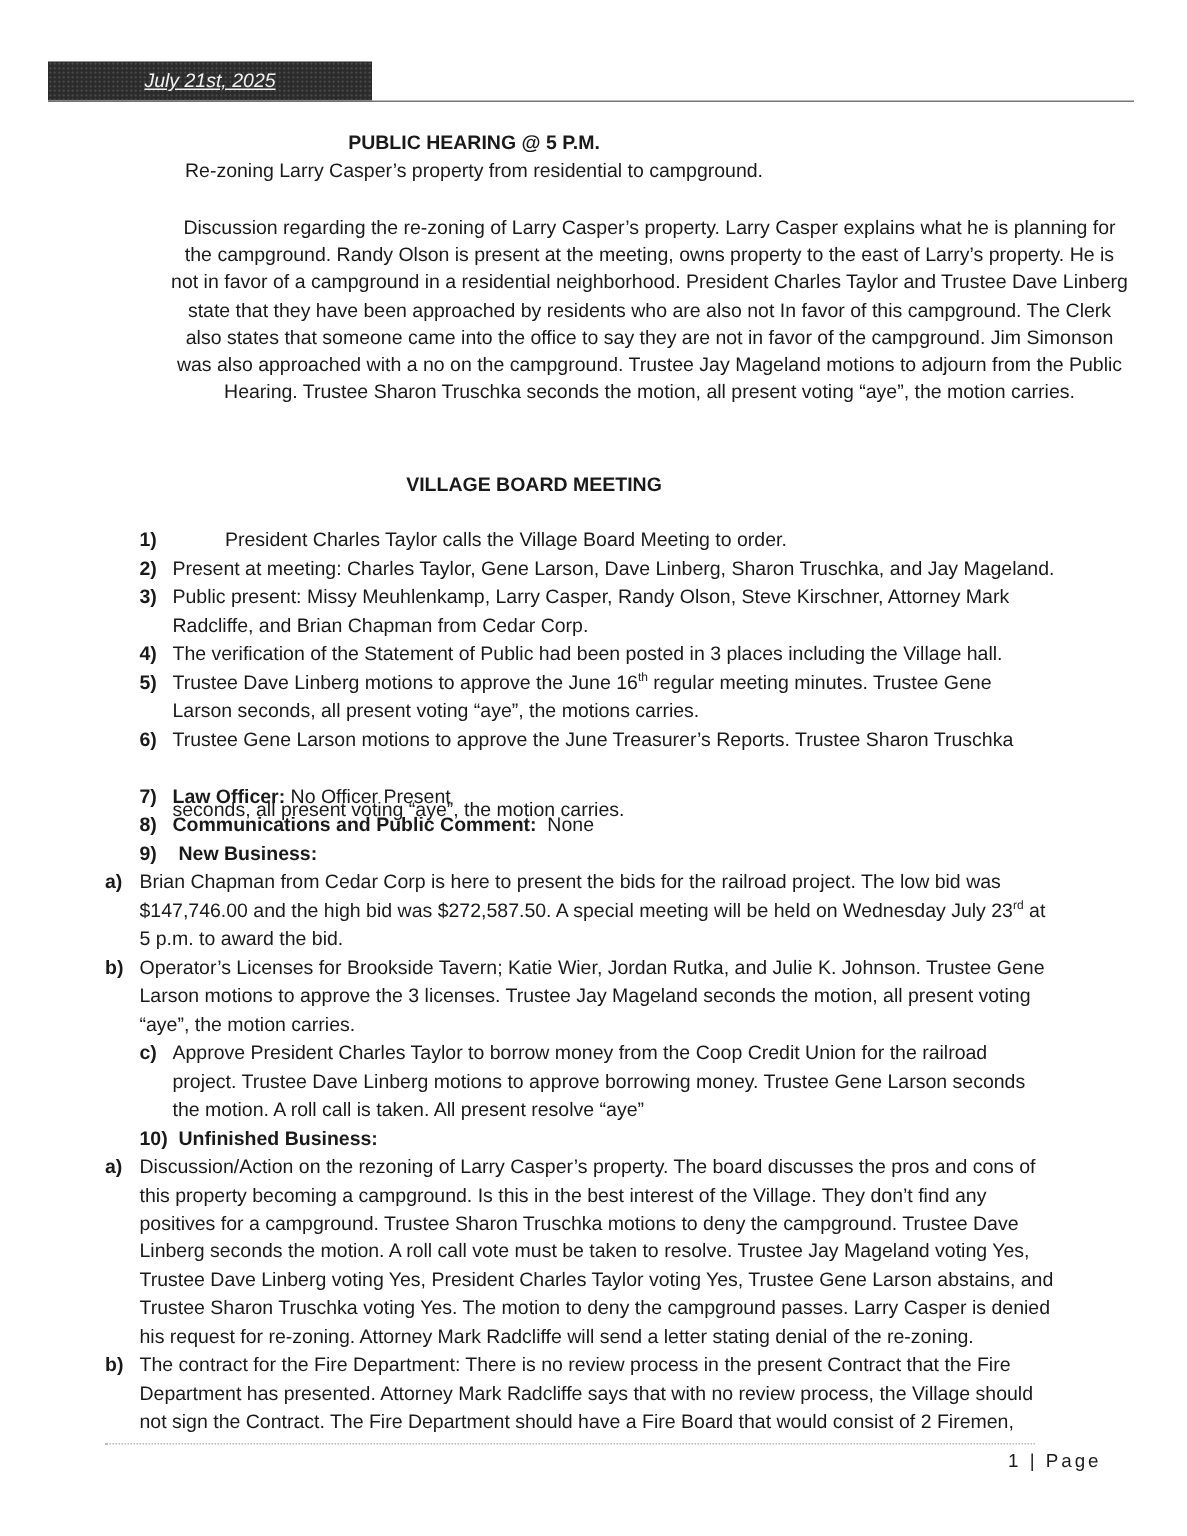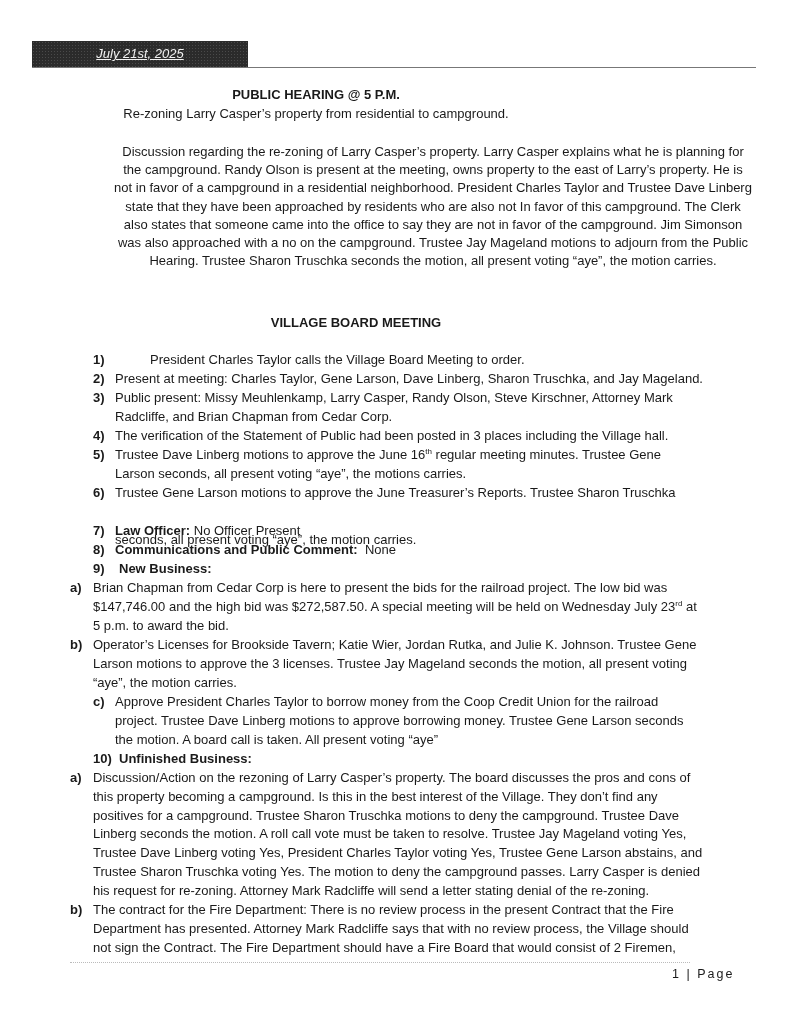--- a/index.html
+++ b/index.html
@@ -130,21 +130,21 @@
       <span class="num" style="left:70px;">b)</span>
       <span class="txt" style="left:93px; white-space:nowrap;">Operator’s Licenses for Brookside Tavern; Katie Wier, Jordan Rutka, and Julie K. Johnson.  Trustee Gene</span>
       <span class="txt" style="left:93px; top:18.8px; white-space:nowrap;">Larson motions to approve the 3 licenses.  Trustee Jay Mageland seconds the motion, all present voting</span>
       <span class="txt" style="left:93px; top:37.6px; white-space:nowrap;">“aye”, the motion carries.</span>
     </div>
 
     <div class="item" style="top:693px;">
       <span class="num" style="left:93px;">c)</span>
       <span class="txt" style="left:115px; white-space:nowrap;">Approve President Charles Taylor to borrow money from the Coop Credit Union for the railroad</span>
       <span class="txt" style="left:115px; top:18.8px; white-space:nowrap;">project.  Trustee Dave Linberg motions to approve borrowing money.  Trustee Gene Larson seconds</span>
-      <span class="txt" style="left:115px; top:37.6px; white-space:nowrap;">the motion.  A board call is taken.  All present voting “aye”</span>
+      <span class="txt" style="left:115px; top:37.6px; white-space:nowrap;">the motion.  A roll call is taken.  All present resolve “aye”</span>
     </div>
 
     <div class="item" style="top:750px;">
       <span class="num" style="left:93px;">10)</span>
       <span class="txt bold" style="left:119px; white-space:nowrap;">Unfinished Business:</span>
     </div>
 
     <div class="item" style="top:769px;">
       <span class="num" style="left:70px;">a)</span>
       <span class="txt" style="left:93px; white-space:nowrap;">Discussion/Action on the rezoning of Larry Casper’s property.  The board discusses the pros and cons of</span>

